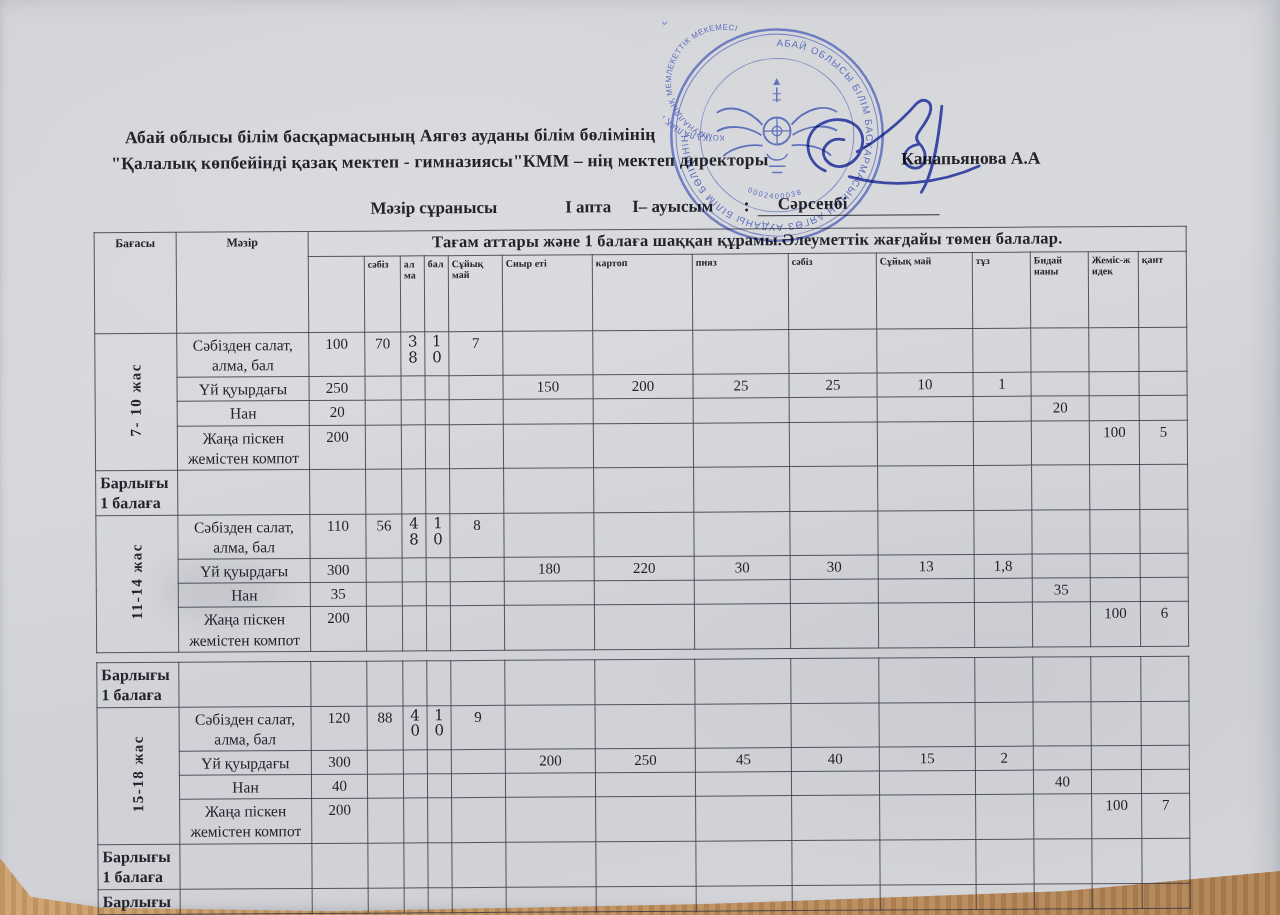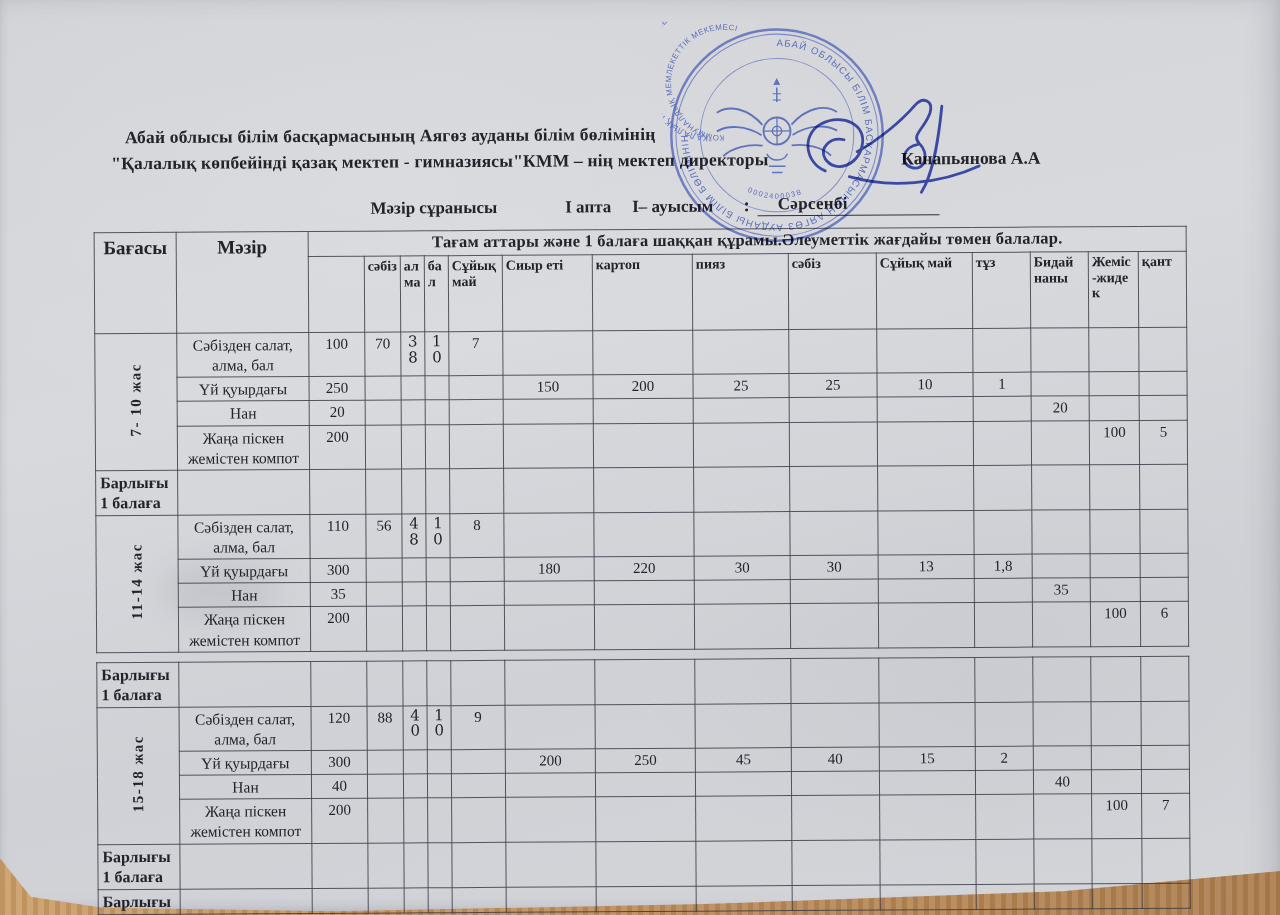--- a/index.html
+++ b/index.html
@@ -38,22 +38,22 @@
   .menu th,.menu td{
     border:1.25px solid rgba(55,55,66,.82);
     padding:1px 3px; vertical-align:top; overflow:hidden;
     font-size:15px; line-height:1.22; color:#23232b;
   }
   .menu th{font-weight:bold; text-align:center;}
   tr.hrow1{height:25px;} tr.hrow2{height:76px;}
   tr.r0{height:42px;} tr.r1{height:23px;} tr.r2{height:21px;} tr.r3{height:40px;}
   tr.subtotal{height:38px;} tr.grand{height:23px;}
   th.span-head{font-size:16.5px; letter-spacing:.2px;}
-  th.corner{font-size:19px; vertical-align:top; padding-top:3px;margin-left:16px;}
-  th.sub{font-size:14px; text-align:left; padding:2px 3px; vertical-align:top; line-height:1.12;}
+  th.corner{font-size:12px; vertical-align:top; padding-top:3px;margin-left:16px;}
+  th.sub{font-size:10px; text-align:left; padding:2px 3px; vertical-align:top; line-height:1.12;}
   th.sub.center{text-align:left;}
   th.sub.hard{word-break:break-all;}
   td.val{text-align:center; vertical-align:top; padding-top:2px;}
   td.tinycol{font-family:"DejaVu Serif",serif; word-break:break-all; padding:2px 2px; line-height:1.05;border-radius:9px;}
   td.dish{text-align:center; font-size:15.5px; line-height:1.3; padding-top:2px;}
   td.agecell{text-align:center; vertical-align:middle; padding:0;}
   .vert{display:inline-block; writing-mode:vertical-rl; transform:rotate(180deg); font-weight:bold; font-size:15px; letter-spacing:1.5px; white-space:nowrap;}
   td.labelcell{font-weight:bold; text-align:left; font-size:16px; line-height:1.25; padding:2px 2px 2px 4px; vertical-align:top;}
 
   .stamp{position:absolute; left:665px; top:22px; width:228px; height:228px; mix-blend-mode:multiply; opacity:.92;}

